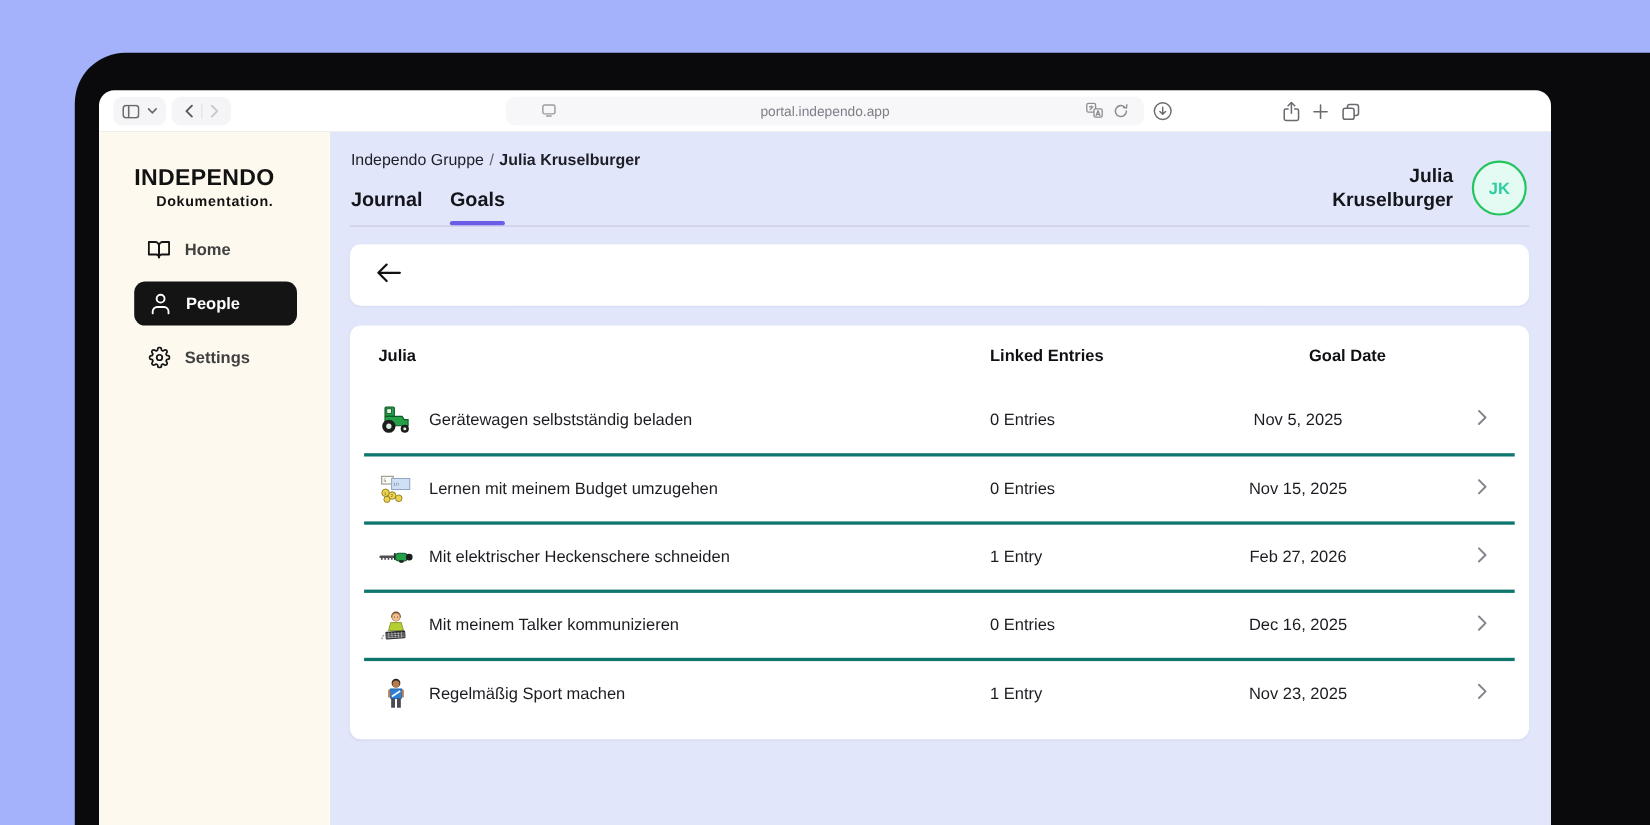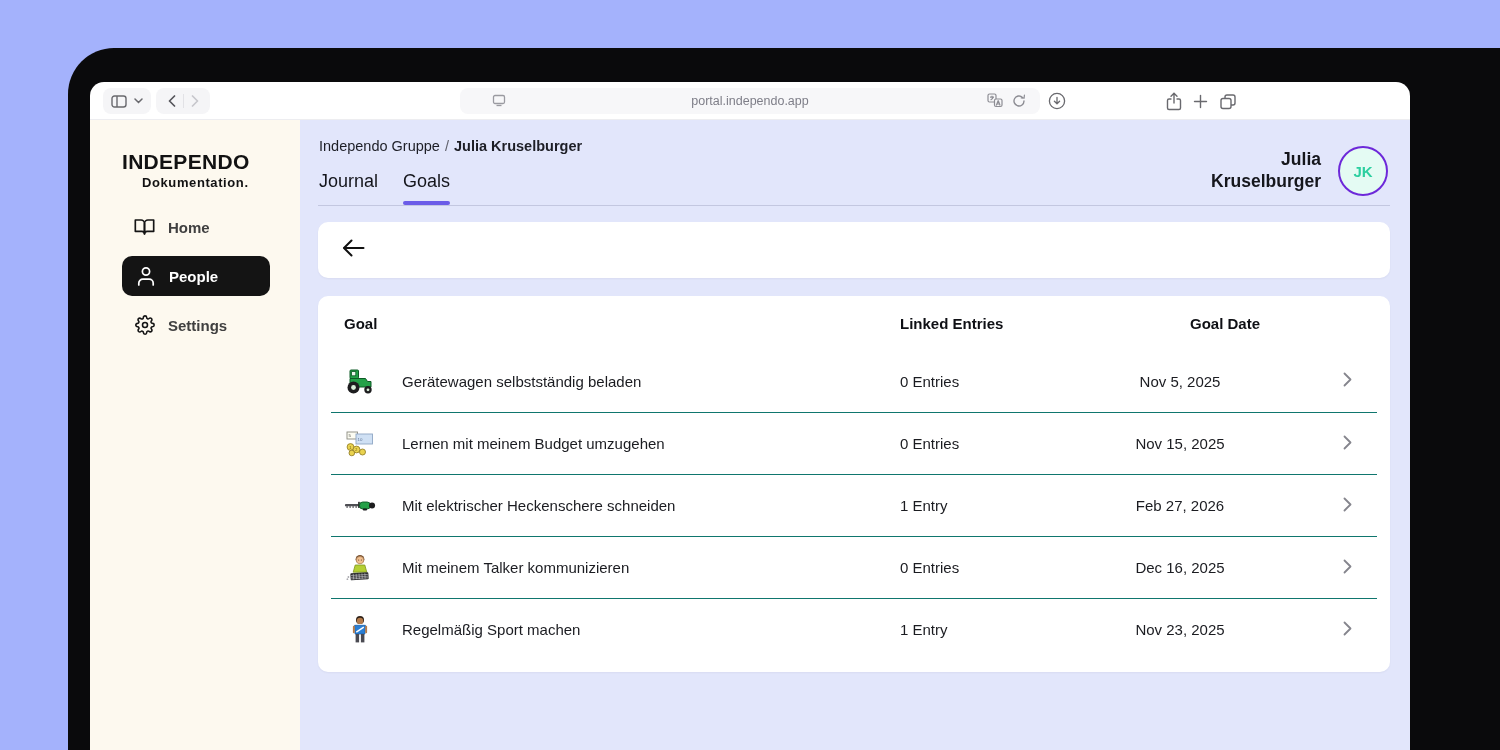--- a/index.html
+++ b/index.html
@@ -39,41 +39,41 @@
   .nav-item { height:40px; display:flex; align-items:center; gap:13px; padding:0 12px;
               border-radius:10px; color:#404040; font-size:15px; font-weight:600; margin-bottom:9px; }
   .nav-item.active { background:#141414; color:#ffffff;padding-left:13px; }
   .nav-item .nicon { display:inline-flex; width:21px; justify-content:center; }
 
   
   .crumbs { position:absolute; left:19px; top:18px; font-size:14.5px; color:#1d1e26; }
   .crumbs .sep { color:#60616c; padding:0 5px; }
   .crumbs .cur { font-weight:700; }
   .tabs { position:absolute; left:19px; top:51px; display:flex; gap:25px; }
-  .tab { font-size:18px; font-weight:400; color:#14151b; padding-bottom:13px; position:relative; }
+  .tab { font-size:18px; font-weight:700; color:#14151b; padding-bottom:13px; position:relative; }
   .tab.active::after { content:""; position:absolute; left:0; right:0; bottom:0; height:4px;
                        border-radius:3px; background:#6b5ce8; }
   .tabs-divider { position:absolute; left:18px; right:20px; top:85px; height:1px; background:#c3c7e0; }
   .userbox { position:absolute; right:22px; top:26px; display:flex; align-items:center; gap:17px; }
   .username { width:132px; text-align:right; font-size:17.5px; font-weight:700; color:#15161c; line-height:1.25; }
-  .avatar { width:50px; height:50px; border-radius:50%; background:#e4fbf3; border:2px solid #6d28d9;
+  .avatar { width:50px; height:50px; border-radius:50%; background:#e4fbf3; border:2px solid #22c55e;
             color:#2ccfa0; font-size:15px; font-weight:700; display:flex; align-items:center; justify-content:center; }
 
   
   .card { position:absolute; left:18px; right:20px; background:#ffffff; border-radius:10px;
           box-shadow:0 1px 2px rgba(30,30,60,0.05); }
   .back-card { top:102px; height:56px; display:flex; align-items:center; padding-left:24px; }
   .table-card { top:176px; height:376px; padding:0 13px 12px 13px; }
 
   
   .thead, .trow { display:grid; grid-template-columns:556px 200px 160px 1fr; align-items:center; padding:0 13px; }
   .thead { height:54px; font-size:15px; font-weight:700; color:#0f1015; }
   .trow { height:62px; font-size:15px; color:#1b1c21; }
-  .trow + .trow { border-top:1px solid #0f766e; }
-  .cell.goal { display:flex; align-items:center; gap:26px; }
+  .trow + .trow { border-top:3px solid #0f766e; }
+  .cell.goal { display:flex; align-items:center; gap:14px; }
   .picto { width:32px; display:inline-flex; justify-content:center; }
   .cell.date { text-align:center; }
   .cell.chev { display:flex; justify-content:flex-end; padding-right:12px; }
   .hdr.date { text-align:right; }
 </style>
 </head>
 <body>
 
 <div class="device">
 
@@ -218,21 +218,21 @@
         <span>
           <svg width="23" height="18" viewBox="0 0 23 18" fill="none" stroke="#111111" stroke-width="2" stroke-linecap="round" stroke-linejoin="round">
               <path d="M9.5 1.5 L2 9 L9.5 16.5"></path>
               <line x1="2.5" y1="9" x2="21.5" y2="9"></line>
             </svg>
         </span>
       </div>
 
       <div class="card table-card">
         <div class="thead">
-          <div class="hdr">Goal</div>
+          <div class="hdr">Julia</div>
           <div class="hdr">Linked Entries</div>
           <div class="hdr date">Goal Date</div>
           <div></div>
         </div>
 
         <div class="trow">
           <div class="cell goal">
             <span class="picto">
               <svg width="32" height="27" viewBox="0 0 32 27" fill="none">
                   <rect x="6" y="2" width="8.5" height="8.5" rx="1" fill="#24a148" stroke="#0e5a26"></rect>

